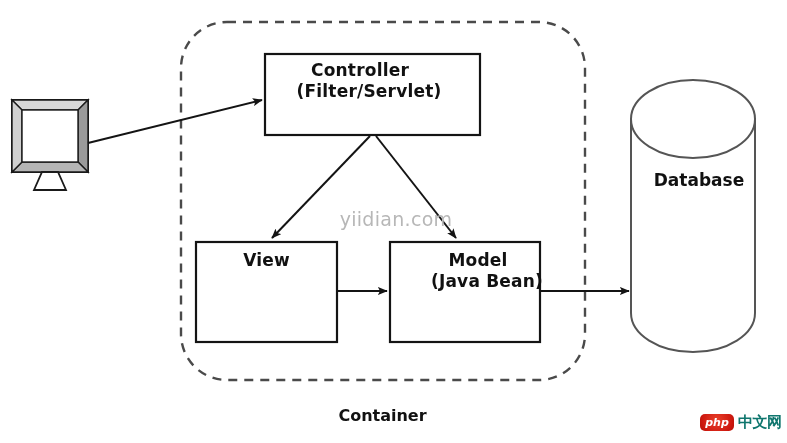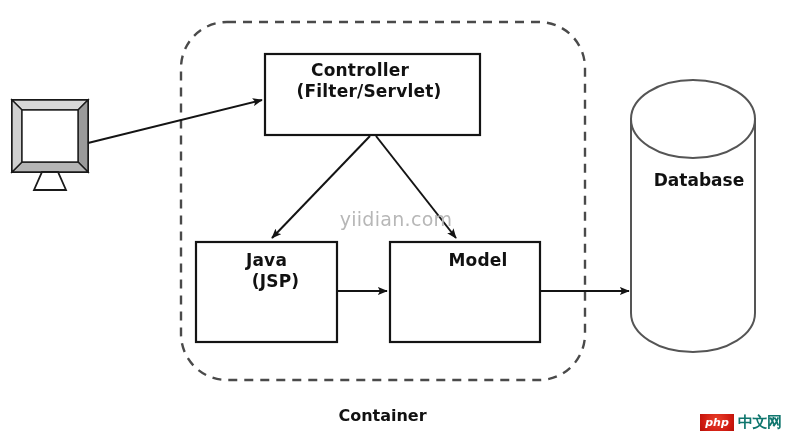--- a/index.html
+++ b/index.html
@@ -61,21 +61,21 @@
   }
   #site-logo {
     position: absolute;
     left: 700px; top: 414px;
     display: flex;
     align-items: center;
     gap: 4px;
   }
   #site-logo .php-badge {
     width: 34px; height: 17px;
-    border-radius: 0;
+    border-radius: 5px;
     background: radial-gradient(circle at 50% 35%, #e8402a 0%, #cf1a10 70%, #b31108 100%);
     color: #ffffff;
     font-size: 11px;
     font-weight: bold;
     font-style: italic;
     display: flex;
     align-items: center;
     justify-content: center;
     font-family: "DejaVu Sans", "Liberation Sans", sans-serif;
     line-height: 1;
@@ -133,26 +133,26 @@
 
     <line x1="540" y1="291" x2="629" y2="291" stroke="#141414" stroke-width="2" marker-end="url(#arrowhead)"></line>
   </svg>
 
   <div class="box-label" id="controller-label">
     <span class="l1">Controller</span>
     <span class="l2">(Filter/Servlet)</span>
   </div>
 
   <div class="box-label" id="view-label">
-    <span class="l1">Java</span>
-    <span class="l2">(JSP)</span>
+    <span class="l1">View</span>
   </div>
 
   <div class="box-label" id="model-label">
     <span class="l1">Model</span>
+    <span class="l2">(Java Bean)</span>
   </div>
 
   <div id="database-label">Database</div>
 
   <div id="watermark">yiidian.com</div>
 
   <div id="container-label">Container</div>
 
   <div id="site-logo">
     <span class="php-badge">php</span>

